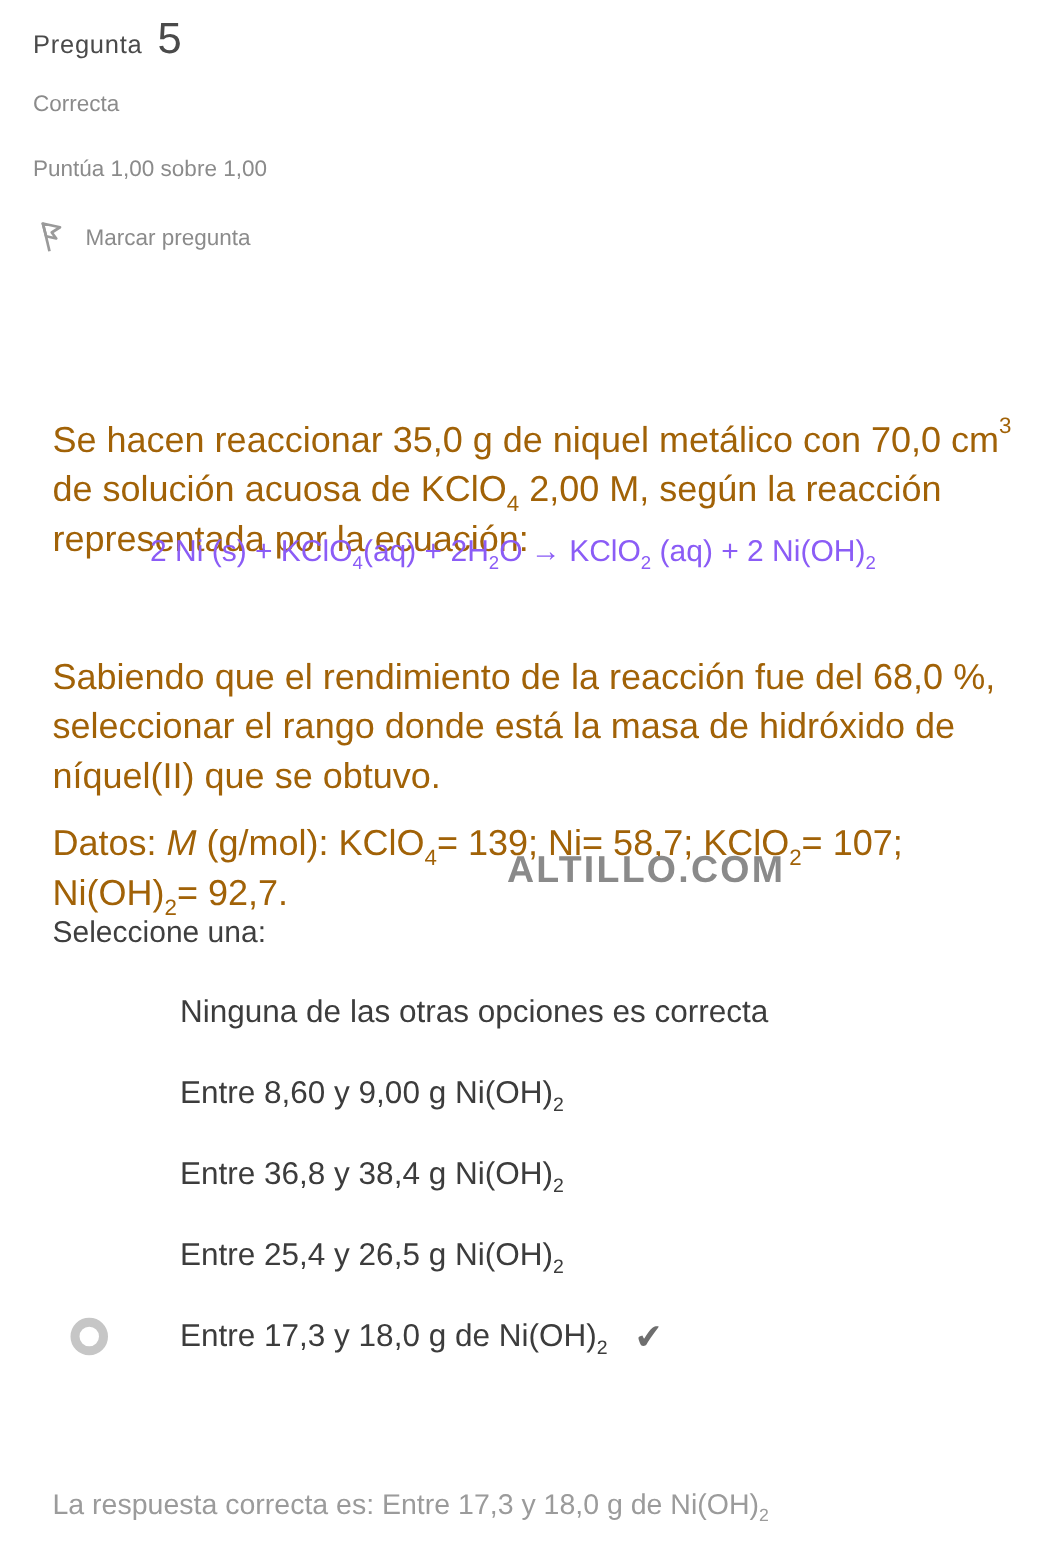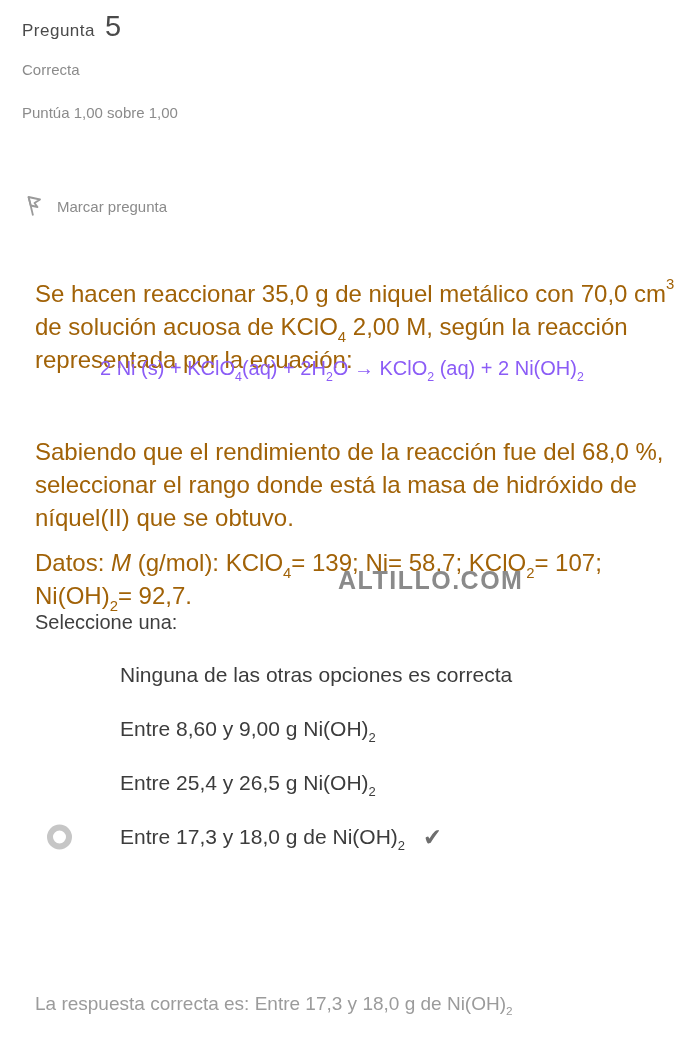--- a/index.html
+++ b/index.html
@@ -18,21 +18,21 @@
   i { font-style:italic; }
 
   
   .q-title { top:10px; left:22px; display:flex; align-items:baseline; gap:10px; }
   .q-title .label { font-size:17px; font-weight:normal; color:#4a4a4a; letter-spacing:0.5px; }
   .q-title .num { font-size:29px; font-weight:400; color:#4a4a4a; }
   .meta { font-size:15px; color:#8b8b8b; }
   .state { top:61px; left:22px; }
   .grade { top:104px; left:22px; }
   .flag-row { top:146px; left:24px; display:flex; align-items:center; gap:13px;
-              font-size:15px; color:#8b8b8b; cursor:pointer;margin-top:48px; }
+              font-size:15px; color:#8b8b8b; cursor:pointer; }
   .flag-row svg { display:block; }
 
   
   .qtext { font-size:24px; line-height:33px; color:#a16207;margin-top:34px; }
   .p1 { top:243px; left:35px; width:658px; }
   .equation { top:357px; left:100px; font-size:20px; color:#8b5cf6; }
   .p2 { top:401px; left:35px; width:632px; }
   .datos { top:512px; left:35px; width:648px; }
   .watermark { top:566px; left:338px; font-size:25px; font-weight:bold;
                color:#8a8a8a; letter-spacing:1.5px; }
@@ -84,20 +84,25 @@
     <span class="option-label">Ninguna de las otras opciones es correcta</span>
 
   </div>
     <div class="option">
 
     <span class="option-label">Entre 8,60 y 9,00 g Ni(OH)<sub>2</sub></span>
 
   </div>
     <div class="option">
 
+    <span class="option-label">Entre 36,8 y 38,4 g Ni(OH)<sub>2</sub></span>
+
+  </div>
+    <div class="option">
+
     <span class="option-label">Entre 25,4 y 26,5 g Ni(OH)<sub>2</sub></span>
 
   </div>
     <div class="option">
     <span class="radio"></span>
     <span class="option-label">Entre 17,3 y 18,0 g de Ni(OH)<sub>2</sub></span>
     <span class="check">✔</span>
   </div>
   </div>
 

